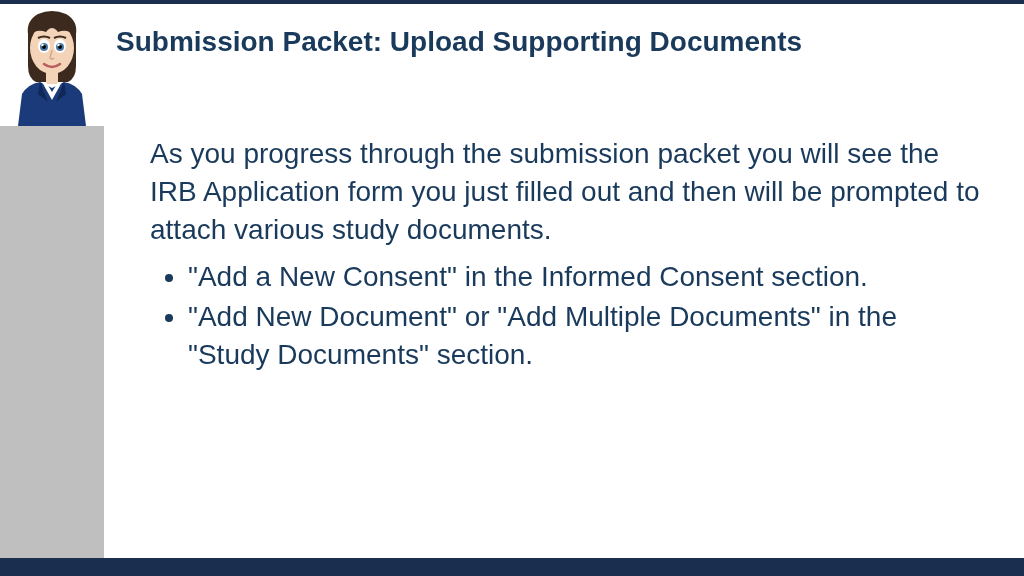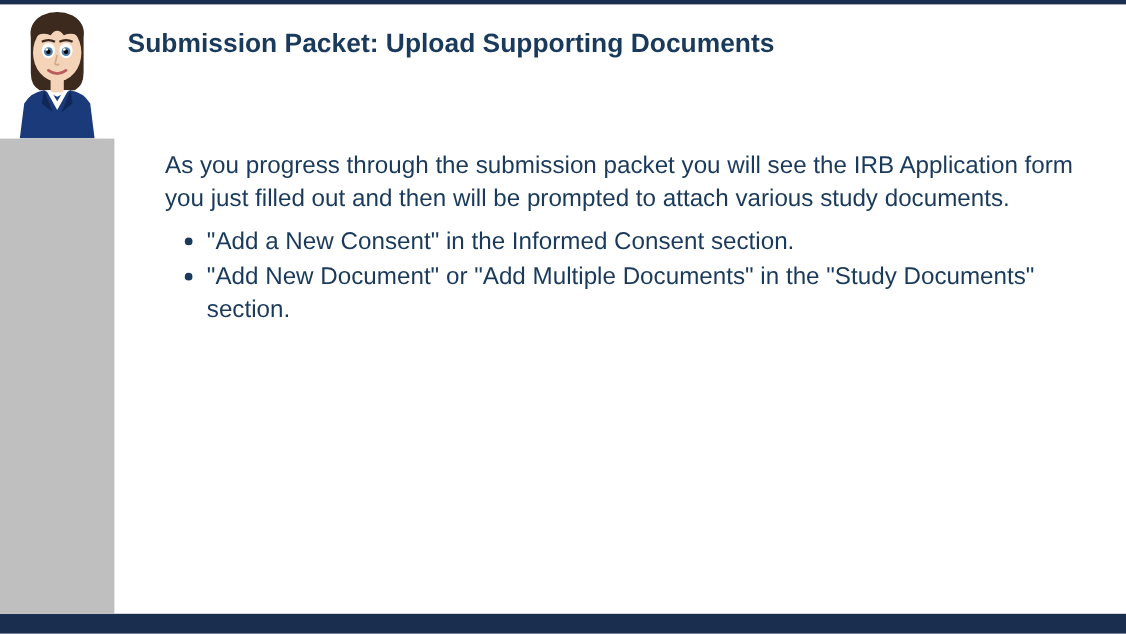--- a/index.html
+++ b/index.html
@@ -47,31 +47,31 @@
       top: 126px;
       left: 0;
       width: 104px;
       height: 432px;
       background: #bfbfbf;
     }
     .title {
       position: absolute;
       top: 26px;
       left: 116px;
-      font-size: 24px;
+      font-size: 28px;
       font-weight: bold;
       color: #1a3a5c;
     }
     .content {
       position: absolute;
       top: 135px;
       left: 150px;
       right: 40px;
       color: #1a3a5c;
-      font-size: 22px;
+      font-size: 28px;
       line-height: 1.35;
     }
     .intro-para {
       margin-bottom: 10px;
     }
     .bullet-list {
       list-style: disc;
       padding-left: 38px;
     }
     .bullet-list li {

